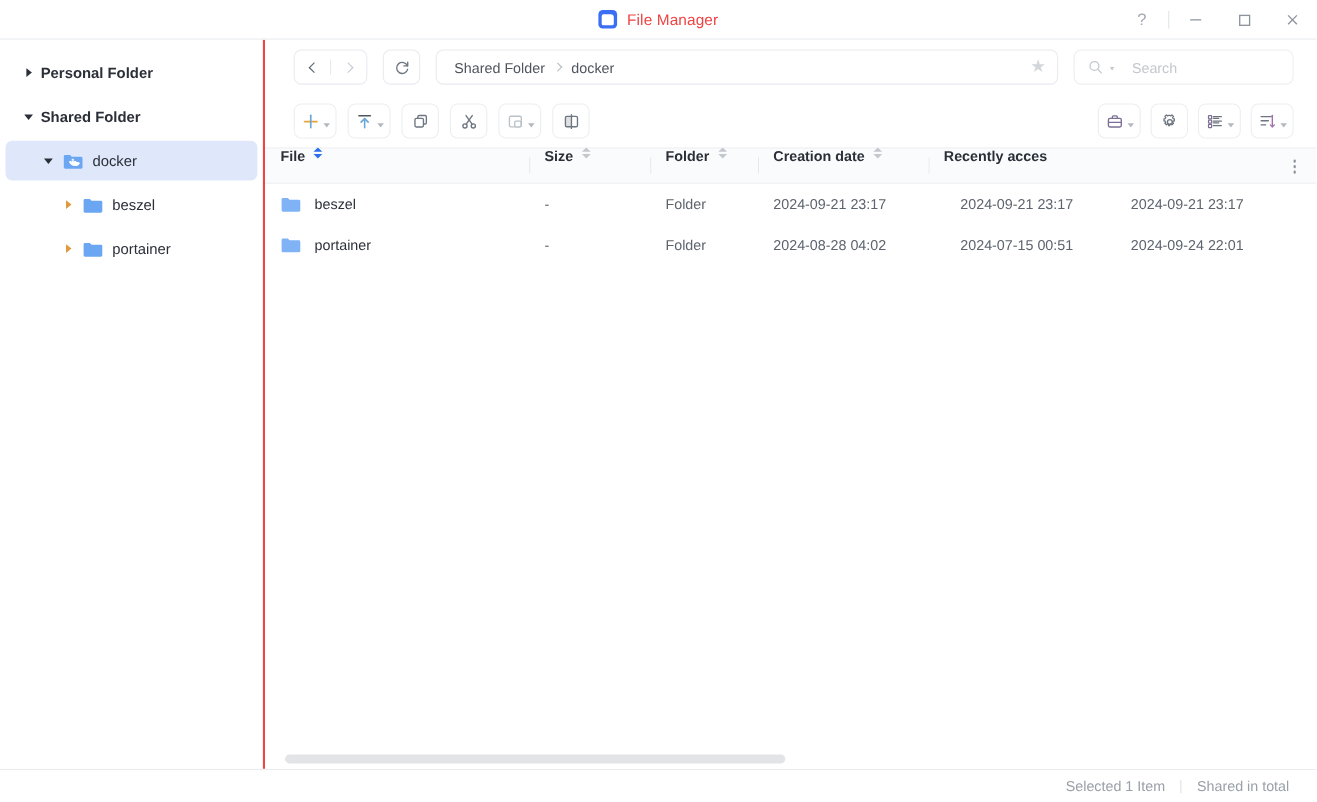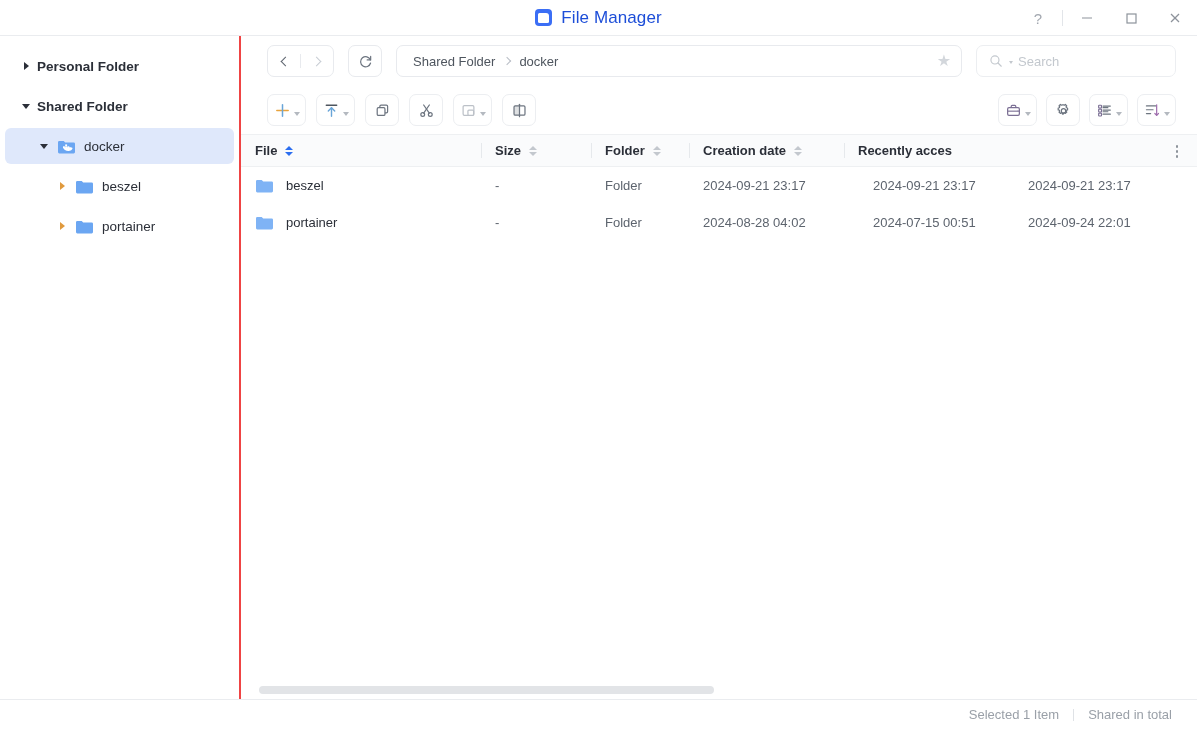--- a/index.html
+++ b/index.html
@@ -47,22 +47,22 @@
   }
   .app-icon::after {
     content: "";
     position: absolute;
     left: 3px; top: 3.5px;
     width: 11px; height: 10px;
     background: #ffffff;
     border-radius: 1.5px 3px 1.5px 1.5px;
   }
   .title-text {
-    font-size: 17px;
-    color: #1d4ed8;
+    font-size: 14px;
+    color: #ef4444;
     letter-spacing: 0.1px;
     text-align: center;
   }
   .win-controls {
     position: absolute;
     right: 0; top: 0;
     height: 36px;
     display: flex;
     align-items: center;
   }
@@ -235,20 +235,21 @@
     border-radius: 7px;
     display: flex;
     align-items: center;
     padding: 0 12px;
     gap: 5px;
     background: #fff;
   }
   .search-ph {
     font-size: 13px;
     color: #c3c8ce;
+    margin-left: 11px;
   }
   .tiny-caret {
     width: 0; height: 0;
     border-top: 3px solid #c3c8ce;
     border-left: 2.5px solid transparent;
     border-right: 2.5px solid transparent;
     margin-left: 1px;
     margin-top: 3px;
   }
 
@@ -299,21 +300,20 @@
     flex: 0 0 33px;
     display: flex;
     align-items: center;
     background: #fafbfc;
     border-top: 1px solid #eef0f2;
     border-bottom: 1px solid #eef0f2;
     position: relative;
   }
   .th {
     display: flex;
-    align-items: center;
     gap: 8px;
     font-size: 13px;
     font-weight: bold;
     color: #2b2f38;
     height: 33px;
     position: relative;
     cursor: default;
     padding-left: 14px;
     flex: 0 0 auto;
     white-space: nowrap;

